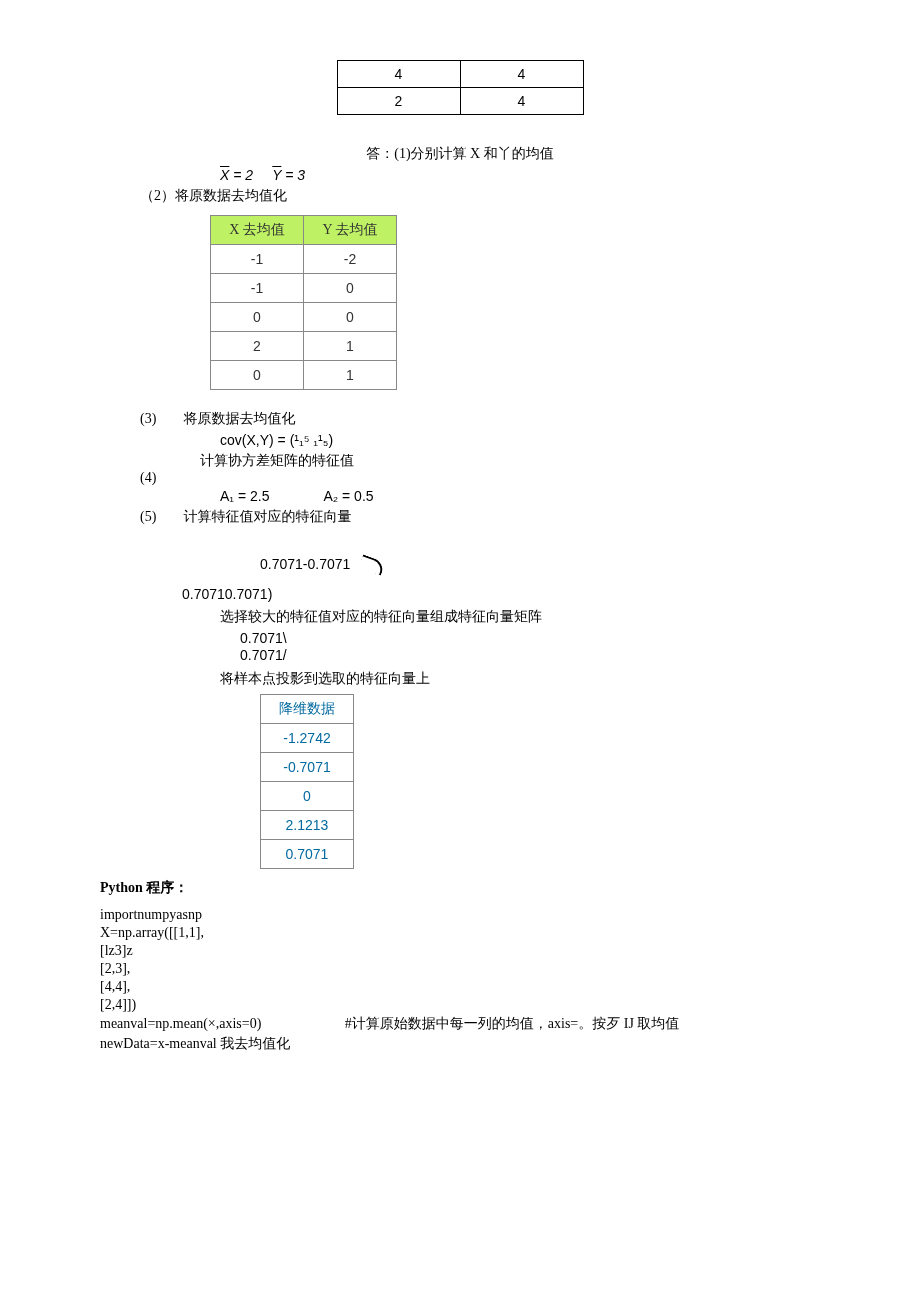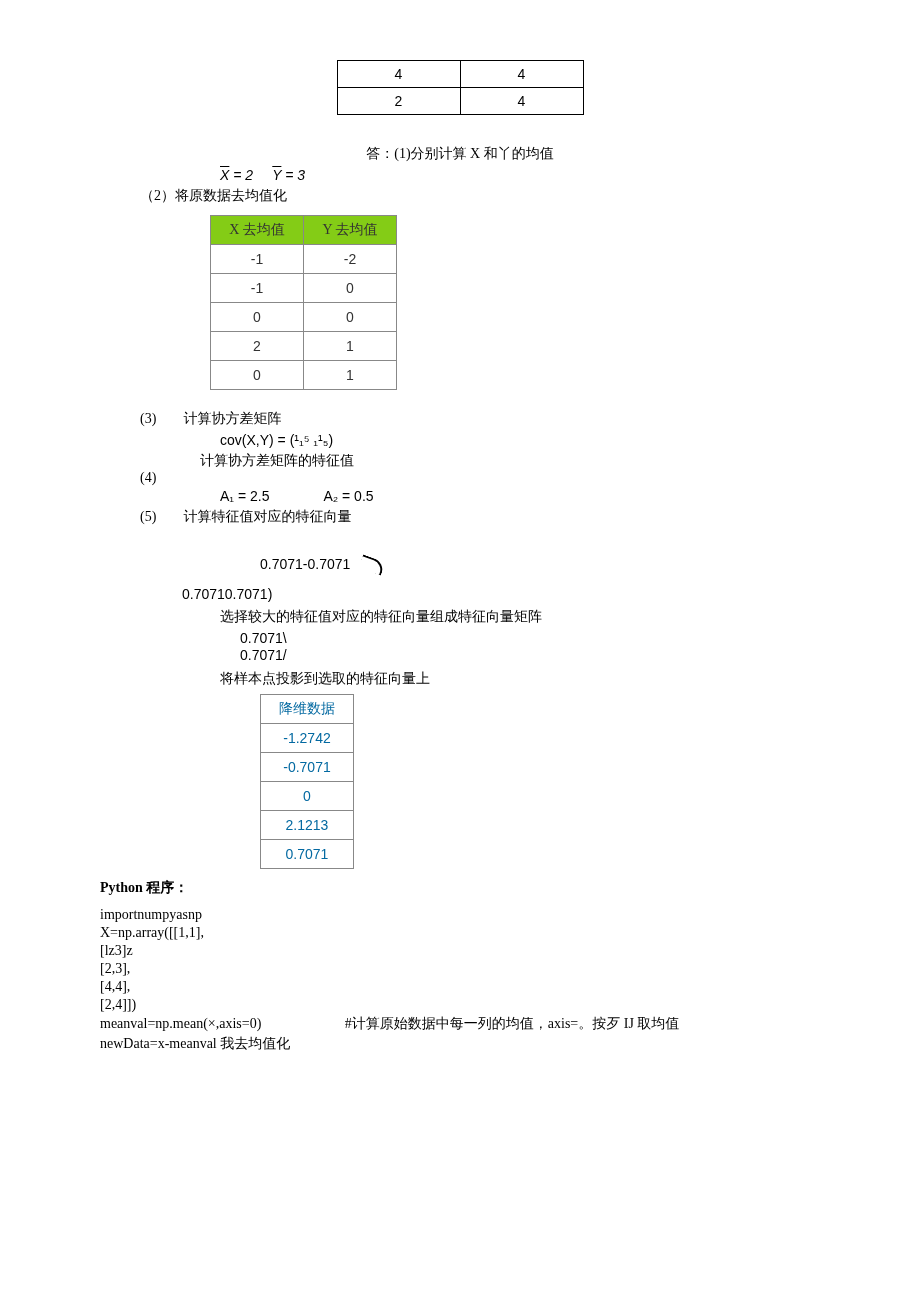--- a/index.html
+++ b/index.html
@@ -46,21 +46,21 @@
   .data-table th, .data-table td {
     border: 1px solid #888;
     width: 90px;
     height: 26px;
     text-align: center;
     font-family: Arial, sans-serif;
     font-weight: normal;
     color: #333;
   }
   .data-table th {
-    background: #84cc16;
+    background: #bef264;
     font-family: "SimSun", serif;
   }
   .reduced-table {
     margin: 6px 0 10px 160px;
   }
   .reduced-table th, .reduced-table td {
     border: 1px solid #888;
     width: 90px;
     height: 26px;
     text-align: center;
@@ -163,21 +163,21 @@
         </tr>
     <tr>
           <td>0</td>
           <td>1</td>
         </tr>
   </tbody>
     </table>
 
   <div class="line indent2">
     <span class="section-label">(3)</span>
-    <span>计算协方差矩阵</span>
+    <span>将原数据去均值化</span>
   </div>
   <div class="line cov-line">cov(X,Y) = (¹₁⁵ ₁¹₅)</div>
 
   <div class="line indent2" style="position:relative;">
     <span class="section-label" style="position:absolute; top:18px;">(4)</span>
     <span style="margin-left:60px;">计算协方差矩阵的特征值</span>
   </div>
   <div class="line eig-line" style="margin-top:18px;">
     <span>A₁ = 2.5</span>
     <span style="margin-left:50px;">A₂ = 0.5</span>

